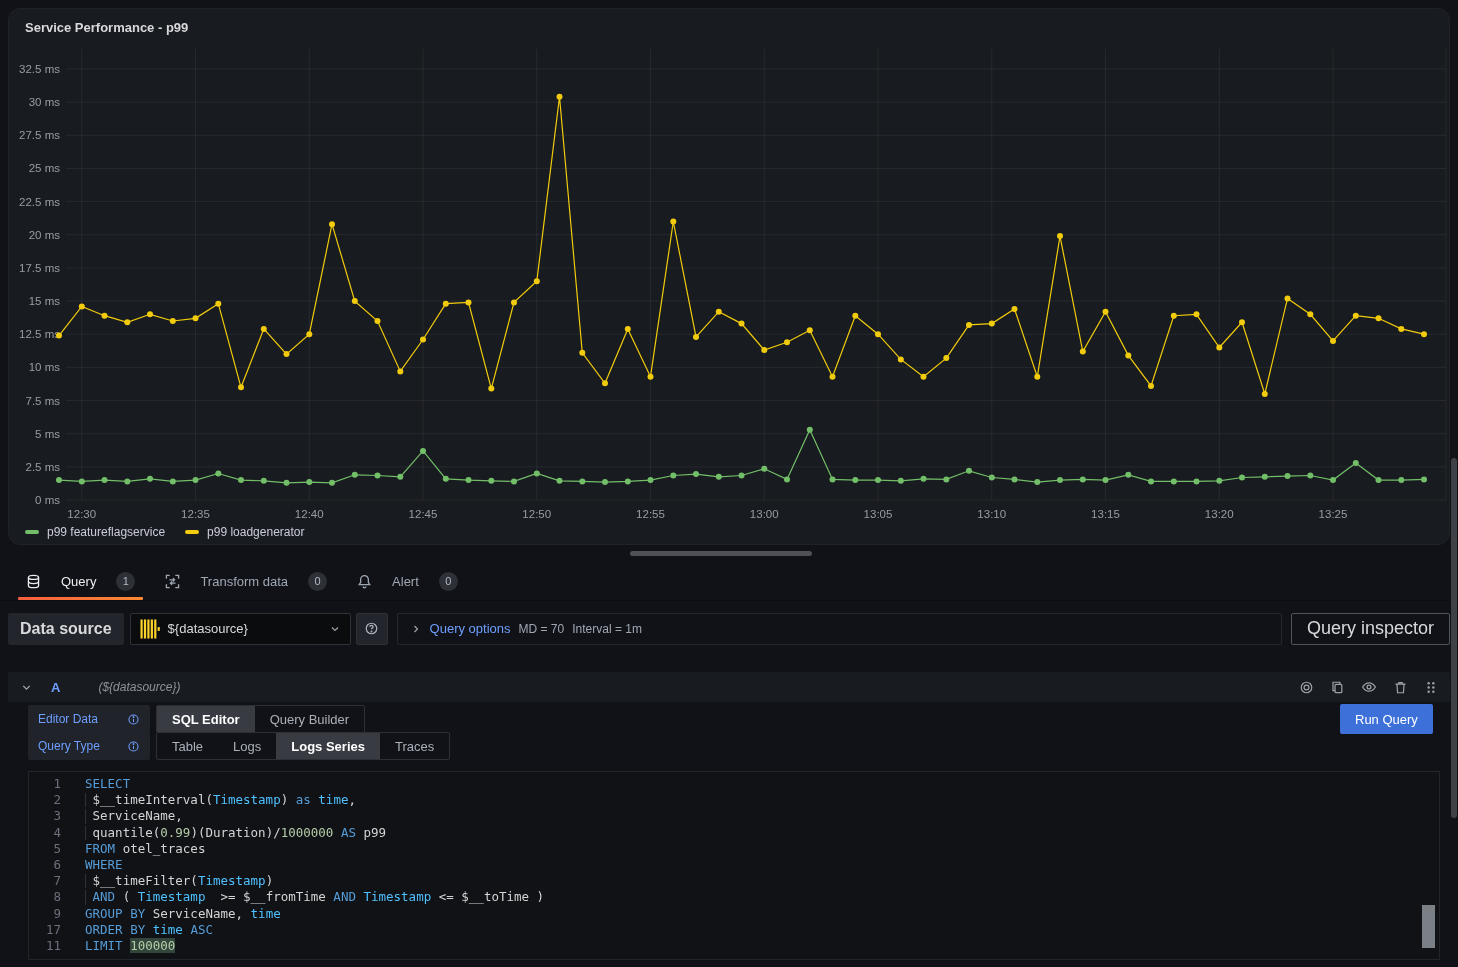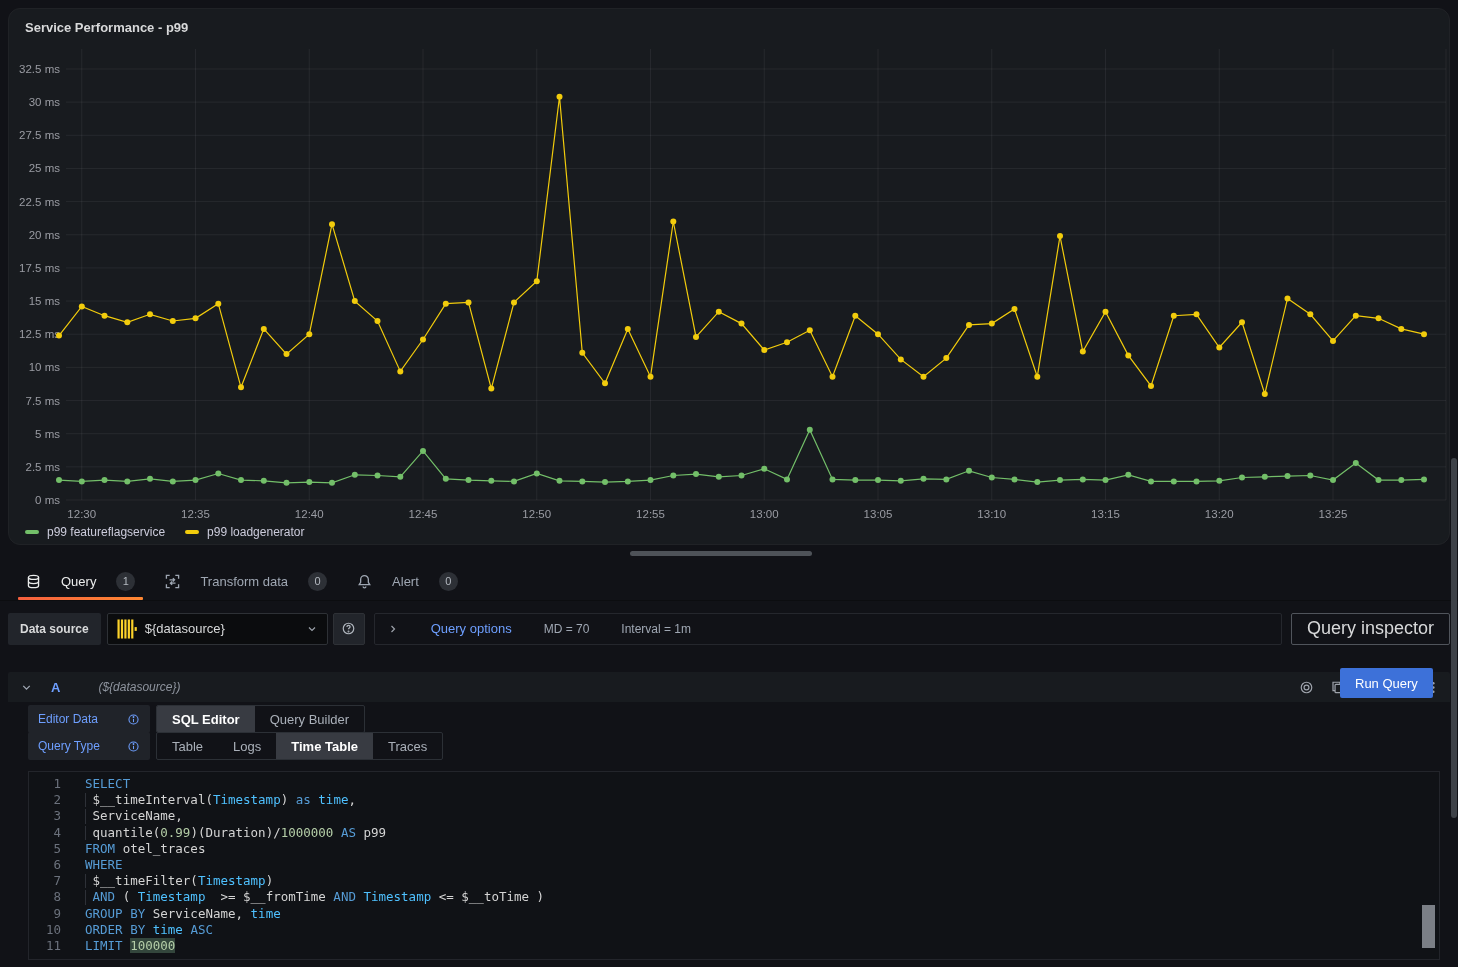--- a/index.html
+++ b/index.html
@@ -19,46 +19,46 @@
   
   .tabbar { position:absolute; left:0; top:563px; width:1458px; height:38px; display:flex; align-items:stretch; padding-left:16px; gap:10px; border-bottom:1px solid #0c0d10; }
   .tab { display:flex; align-items:center; gap:20px; padding:0 10px; position:relative; color:#9fa7b3; font-size:13px; cursor:pointer; }
   .tab .ticon { display:flex; align-items:center; color:inherit; }
   .tab.active { color:#eceded; }
   .tab.active::after { content:""; position:absolute; left:2px; right:2px; bottom:0; height:3px; border-radius:1px; background:linear-gradient(90deg,#f55f3e,#ff8833); }
   .tab-badge { background:#2d3036; color:#b4b9c0; border-radius:10px; min-width:19px; height:19px; line-height:19px; text-align:center; font-size:11px; padding:0 6px; }
 
   
   .toolbar { position:absolute; left:8px; top:612px; width:1442px; height:33px; display:flex; align-items:center; }
-  .ds-label { background:#22252b; height:32px; display:flex; align-items:center; padding:0 12px; font-size:12px; font-weight:600; color:#d8d9da; border-radius:2px; margin-right:6px; }
+  .ds-label { background:#22252b; height:32px; display:flex; align-items:center; padding:0 12px; font-size:16px; font-weight:600; color:#d8d9da; border-radius:2px; margin-right:6px; }
   .ds-picker { width:221px; height:32px; background:#0b0c0e; border:1px solid #2e3136; border-radius:2px; display:flex; align-items:center; padding:0 9px; gap:8px; cursor:pointer; }
   .ds-value { font-size:13px; color:#d8d9da; flex:1; }
   .help-btn { width:32px; height:32px; margin-left:5px; background:#22252b; border:1px solid #2e3136; border-radius:2px; display:flex; align-items:center; justify-content:center; color:#aeb4bc; cursor:pointer; }
-  .options-box { margin-left:9px; flex:1; height:32px; border:1px solid #25272d; border-radius:2px; display:flex; align-items:center; gap:32px; padding:0 12px; }
+  .options-box { margin-left:9px; flex:1; height:32px; border:1px solid #25272d; border-radius:2px; display:flex; align-items:center; gap:8px; padding:0 12px; }
   .qopts-link { color:#6e9fff; font-size:13px; font-weight:500; cursor:pointer; }
   .qopts-meta { color:#9fa7b3; font-size:12px; }
   .qinspector-btn { margin-left:9px; height:32px; padding:0 15px; border:1px solid #50545b; border-radius:2px; background:transparent; color:#d8d9da; font-size:18px; display:flex; align-items:center; cursor:pointer; font-family:inherit; }
 
   
   .query-header { position:absolute; left:8px; top:672px; width:1442px; height:30px; background:#181b1f; display:flex; align-items:center; padding:0 12px; border-radius:2px 2px 0 0; }
   .qh-chevron { color:#9fa7b3; display:flex; cursor:pointer; }
   .refid { color:#6e9fff; font-weight:700; font-size:13px; margin-left:18px; }
   .ds-ref { color:#8e949e; font-style:italic; font-size:12px; margin-left:38px; }
   .header-icons { margin-left:auto; display:flex; gap:16px; color:#9da2ab; align-items:center; }
   .hicon { display:flex; cursor:pointer; }
 
   
   .inline-row { position:absolute; left:28px; display:flex; height:28px; }
   .row-editor-type { top:705px; }
   .row-query-type { top:732px; }
   .inline-label { width:122px; background:#202329; display:flex; align-items:center; justify-content:space-between; padding:0 10px; color:#6e9fff; font-size:12px; font-weight:500; border-radius:2px; margin-right:6px; }
   .segmented { display:flex; border:1px solid #2c3036; border-radius:2px; overflow:hidden; height:28px; background:#111217; }
   .seg-item { padding:0 15px; display:flex; align-items:center; color:#aab0b9; font-size:13px; cursor:pointer; }
   .seg-item.active { background:#383b42; color:#ffffff; font-weight:700; }
-  .run-btn { position:absolute; left:1340px; top:668px; height:30px; padding:0 15px; background:#3d71d9; color:#fff; font-size:13px; font-weight:500; border:none; border-radius:2px; display:flex; align-items:center; cursor:pointer; font-family:inherit; }
+  .run-btn { position:absolute; left:1340px; top:704px; height:30px; padding:0 15px; background:#3d71d9; color:#fff; font-size:13px; font-weight:500; border:none; border-radius:2px; display:flex; align-items:center; cursor:pointer; font-family:inherit; }
 
   
   .sql-editor { position:absolute; left:28px; top:771px; width:1412px; height:189px; background:#101216; border:1px solid #23252b; padding-top:4px; cursor:text; }
   .sql-line { display:flex; height:16.2px; line-height:16.2px; font-family:"DejaVu Sans Mono",monospace; font-size:12.5px; }
   .sql-gutter { width:32px; text-align:right; color:#6b717c; flex:none; }
   .sql-code { margin-left:24px; white-space:pre; position:relative; }
   .sql-code.guide::before { content:""; position:absolute; left:0; top:1px; bottom:1px; width:1px; background:#2e3138; }
   .tok-kw { color:#569cd6; }
   .tok-id { color:#4fc1ff; }
   .tok-num { color:#b5cea8; }
@@ -414,21 +414,21 @@
       <svg class="ic" width="13" height="13" viewBox="0 0 16 16" fill="none" stroke="currentColor" stroke-width="1.3">
           <circle cx="8" cy="8" r="5.6"></circle>
           <path d="M8 7.2v4"></path>
           <circle cx="8" cy="4.9" r="0.5" fill="currentColor"></circle>
         </svg>
     </span>
   </div>
   <div class="segmented">
     <div class="seg-item">Table</div>
     <div class="seg-item">Logs</div>
-    <div class="seg-item active">Time Table</div>
+    <div class="seg-item active">Logs Series</div>
     <div class="seg-item">Traces</div>
   </div>
 </div>
 
 <div class="sql-editor">
   <div id="sql-lines">
       <div class="sql-line">
         <div class="sql-gutter">1</div>
         <div class="sql-code"><span class="tok-kw">SELECT</span></div>
       </div>
@@ -458,21 +458,21 @@
       </div>
       <div class="sql-line">
         <div class="sql-gutter">8</div>
         <div class="sql-code guide"><span class="tok-pl"> </span><span class="tok-kw">AND</span><span class="tok-pl"> ( </span><span class="tok-id">Timestamp</span><span class="tok-pl">  &gt;= $__fromTime </span><span class="tok-kw">AND</span><span class="tok-pl"> </span><span class="tok-id">Timestamp</span><span class="tok-pl"> &lt;= $__toTime )</span></div>
       </div>
       <div class="sql-line">
         <div class="sql-gutter">9</div>
         <div class="sql-code"><span class="tok-kw">GROUP BY</span><span class="tok-pl"> ServiceName, </span><span class="tok-id">time</span></div>
       </div>
       <div class="sql-line">
-        <div class="sql-gutter">10</div>
+        <div class="sql-gutter">17</div>
         <div class="sql-code"><span class="tok-kw">ORDER BY</span><span class="tok-pl"> </span><span class="tok-id">time</span><span class="tok-pl"> </span><span class="tok-kw">ASC</span></div>
       </div>
       <div class="sql-line">
         <div class="sql-gutter">11</div>
         <div class="sql-code"><span class="tok-kw">LIMIT</span><span class="tok-pl"> </span><span class="tok-numsel">100000</span></div>
       </div>
     </div>
   <div class="editor-scroll-thumb"></div>
 </div>
 

